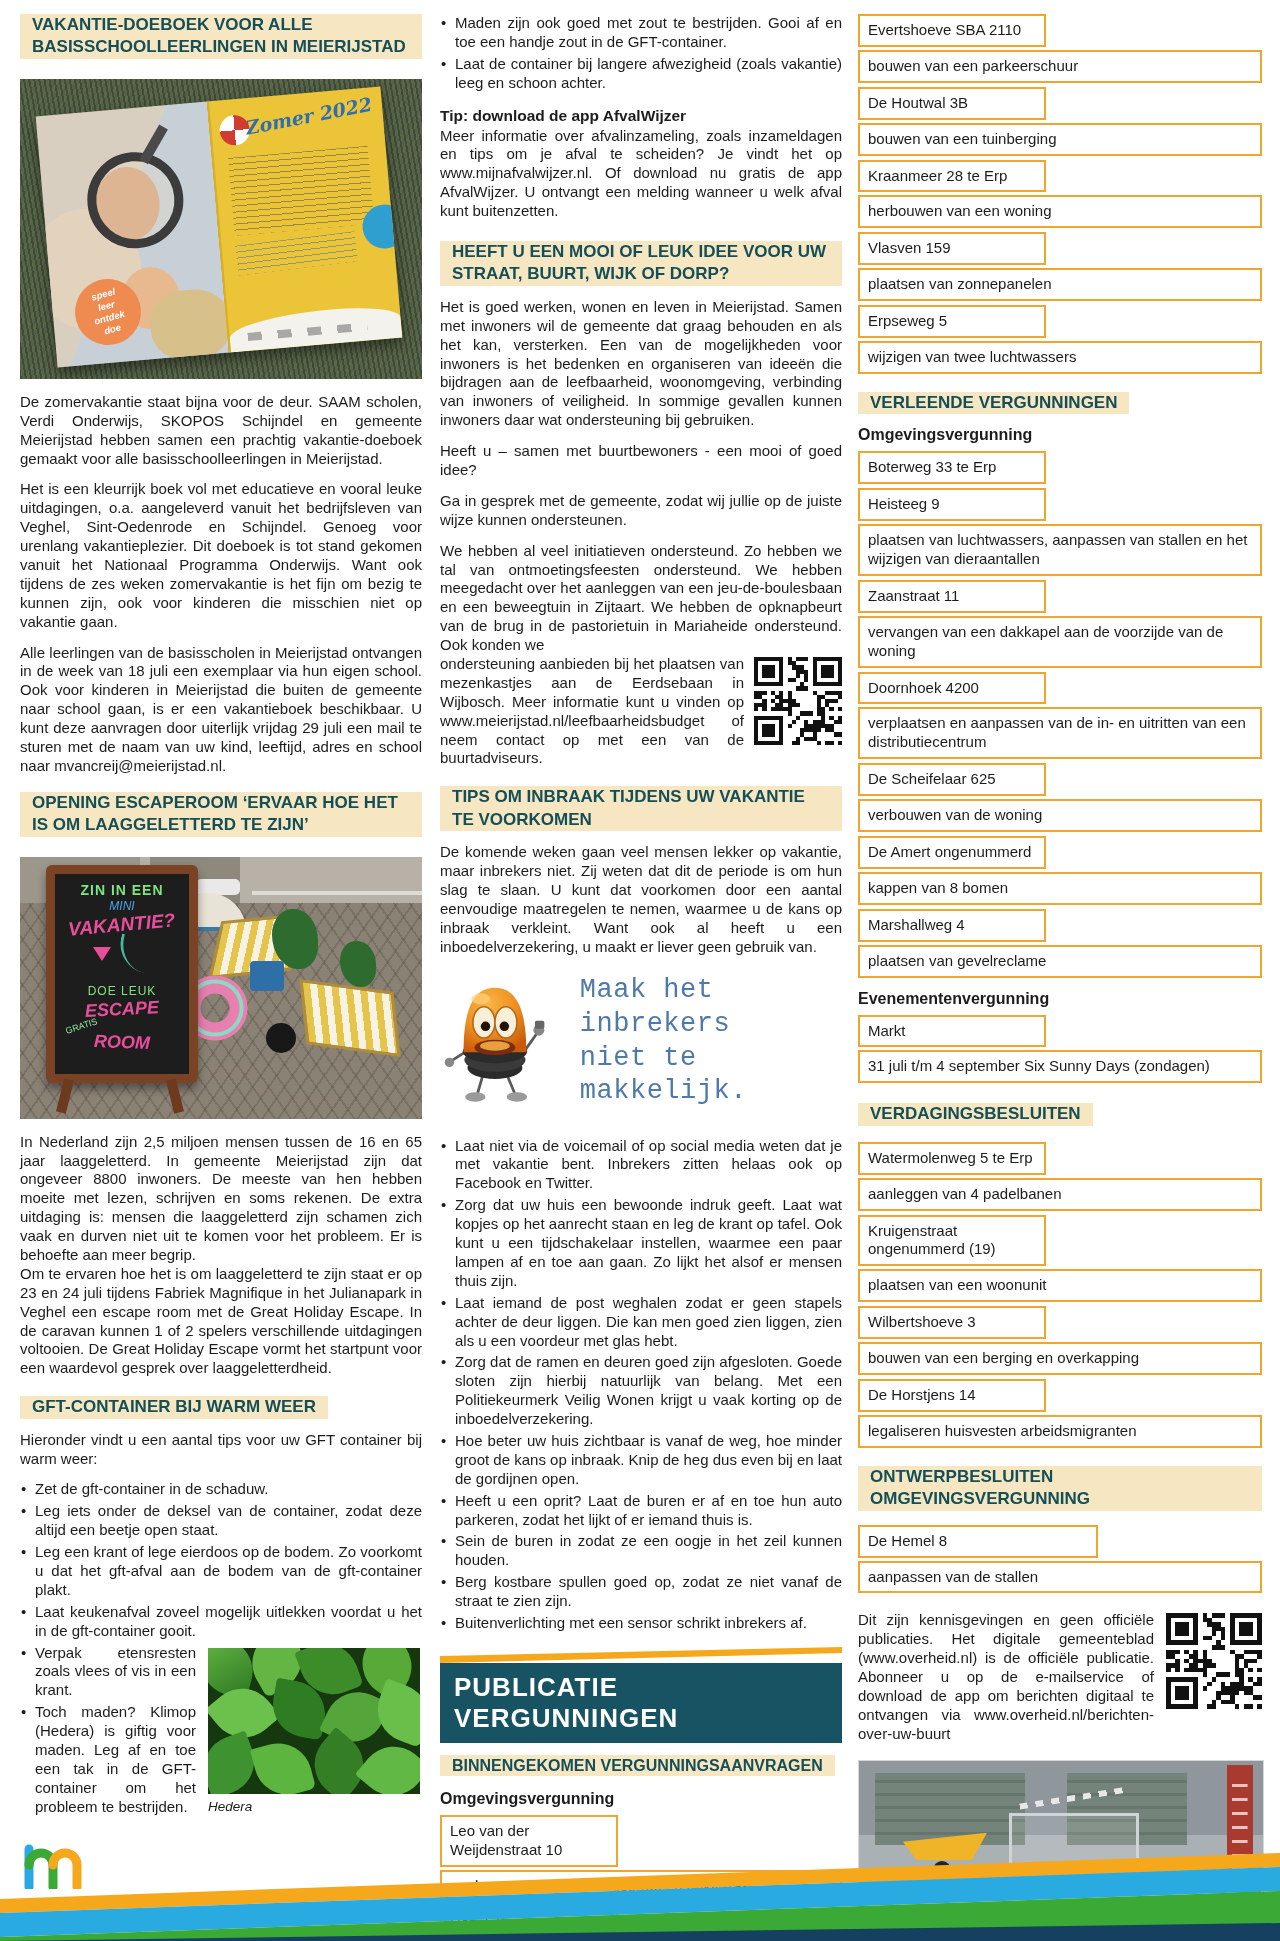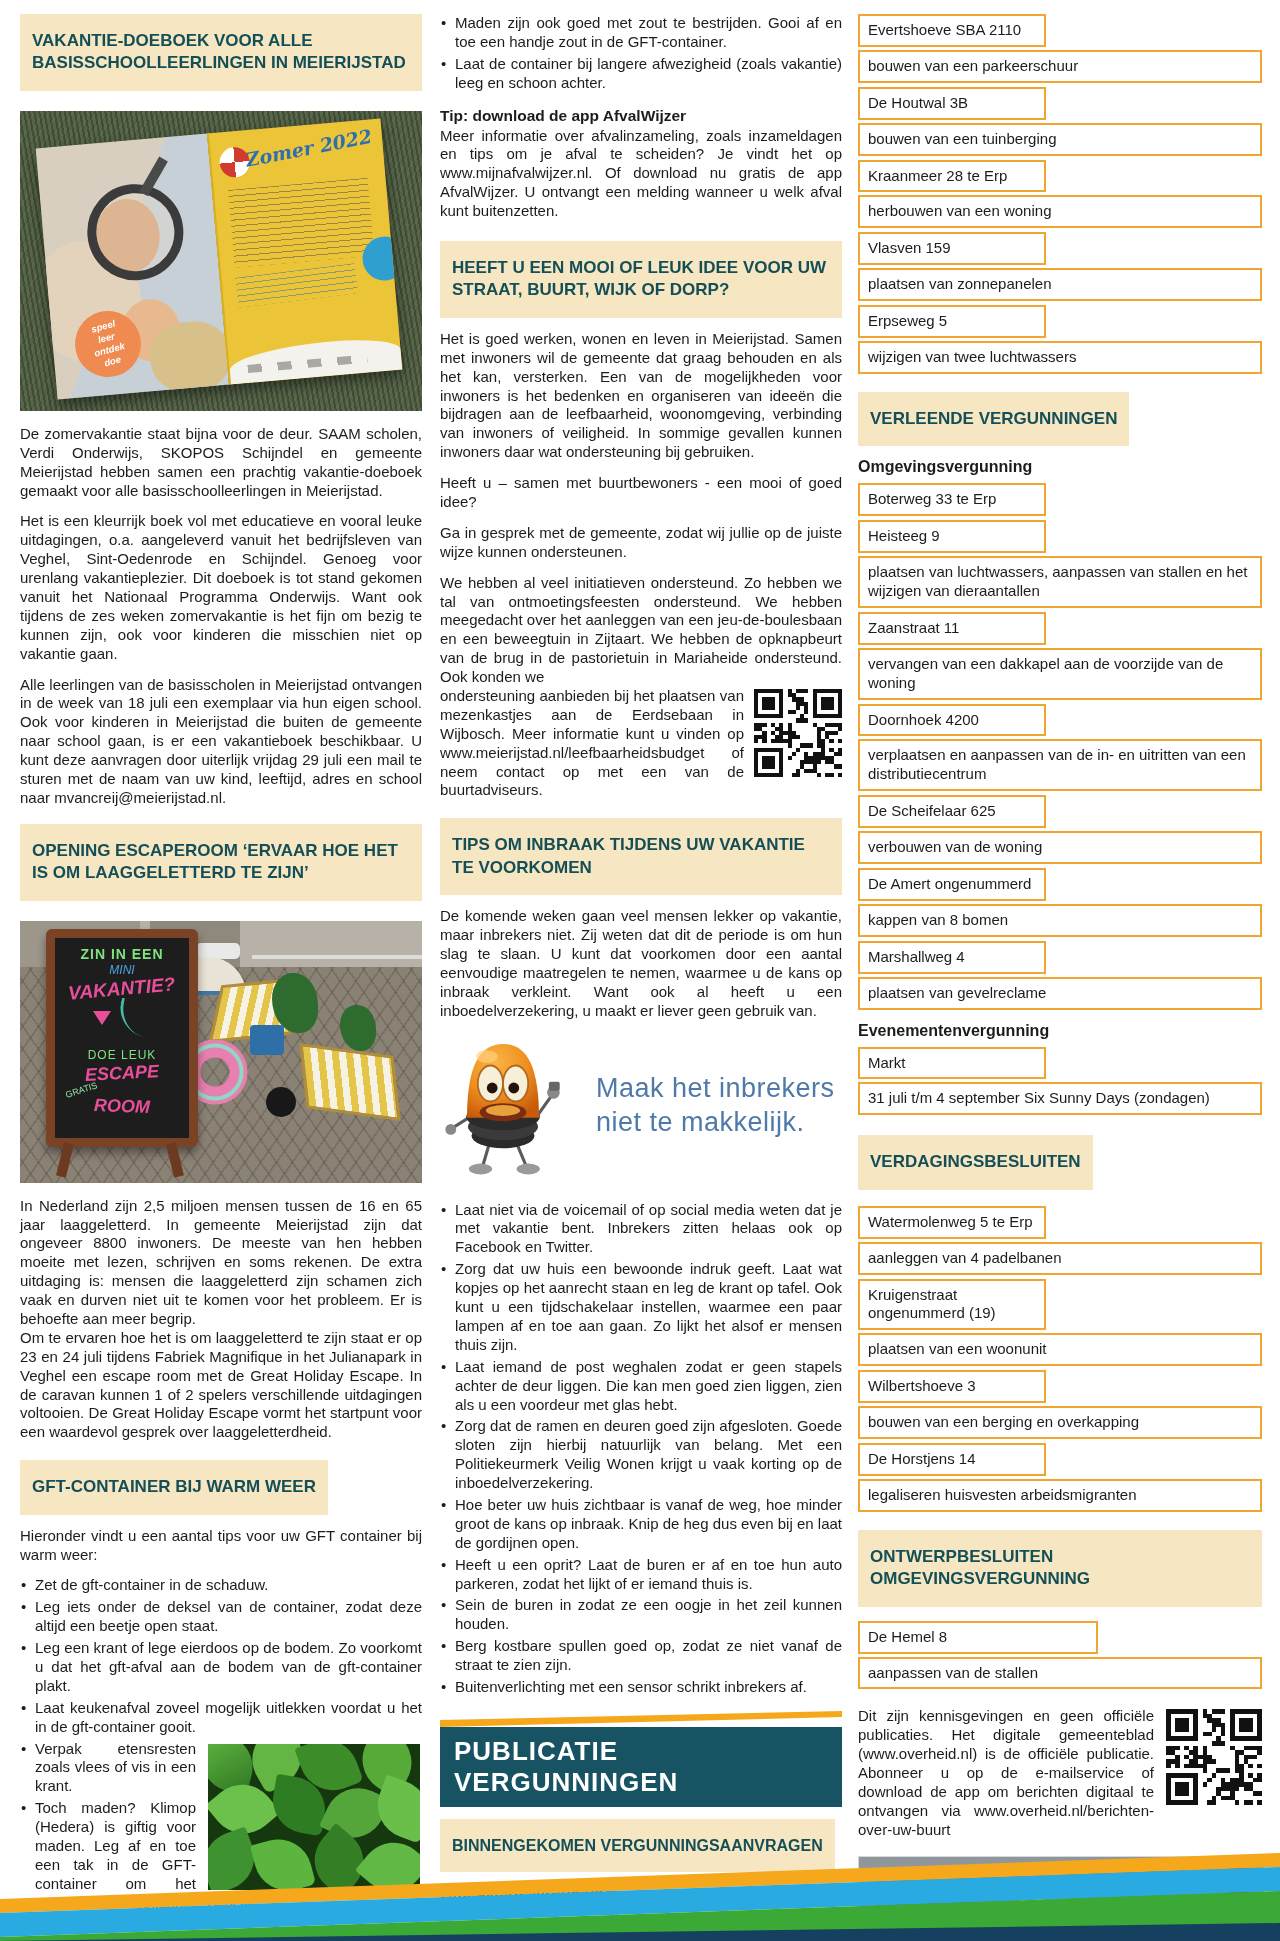--- a/index.html
+++ b/index.html
@@ -7,21 +7,21 @@
         font-family:"Liberation Sans", sans-serif;color:#1c1c1c;margin:0 auto;}
   .col{position:absolute;top:14px;}
   #col1{left:20px;width:402px;}
   #col2{left:440px;width:402px;}
   #col3{left:858px;width:404px;}
 
   
   p,.para{font-size:15px;line-height:1.26;text-align:justify;margin:0 0 12px 0;}
   .nomargin{margin-bottom:0;}
   .hbox{display:inline-block;background:#F6E6C2;color:#144F58;font-weight:bold;
-        font-size:17px;line-height:1.32;padding:16px 12px;margin:0 0 12px 0;}
+        font-size:17px;line-height:1.32;padding:0 12px;margin:0 0 12px 0;}
   .catlabel{font-weight:bold;font-size:16px;margin:12px 0 7px 0;}
   .tipttl{font-weight:bold;font-size:15.5px;margin:14px 0 2px 0;}
   ul.blts{list-style:none;margin:0 0 12px 0;padding:0;}
   ul.blts li{position:relative;padding-left:15px;font-size:15px;line-height:1.26;
              text-align:justify;margin-bottom:3px;}
   ul.blts li::before{content:"•";position:absolute;left:1px;top:0;}
 
   
   .vrow{display:flex;gap:3px;margin-bottom:4px;flex-direction:column;}
   .cell{border:2px solid #EFA52F;background:#fff;padding:5px 8px;font-size:15px;line-height:1.26;}
@@ -128,21 +128,21 @@
   .leaf:nth-child(12){left:158px;top:96px;transform:rotate(-50deg);background:#61b845;}
   .hedera-caption{display:block;font-style:italic;font-size:13.5px;margin-top:4px;}
 
   
   .qr{display:block;width:88px;height:88px;}
   .qr-float{float:right;margin:2px 0 4px 10px;}
   .qr-float3{float:right;margin:2px 0 6px 12px;width:96px;}
   .qr-float3 .qr{width:96px;height:96px;}
 
   
-  .mascotrow{display:flex;align-items:center;gap:30px;margin:6px 0 16px 0;}
+  .mascotrow{display:flex;align-items:center;gap:30px;margin:6px 0 16px 0;font-family:Liberation Mono, monospace;}
   .slogan{white-space:pre-line;color:#4E79A8;font-size:27px;line-height:1.25;letter-spacing:.5px;}
 
   
   .mlogo-row{margin-top:20px;}
   .mw1{color:#3AA935;}
 
   
   .klus{position:relative;width:404px;margin-top:16px;border:1px solid #d8d8d8;}
   .klusphoto{position:relative;height:128px;overflow:hidden;background:linear-gradient(180deg,#8f979c 0 58%,#aab1b5 58% 100%);}
   .gdoor{position:absolute;top:12px;width:150px;height:72px;

